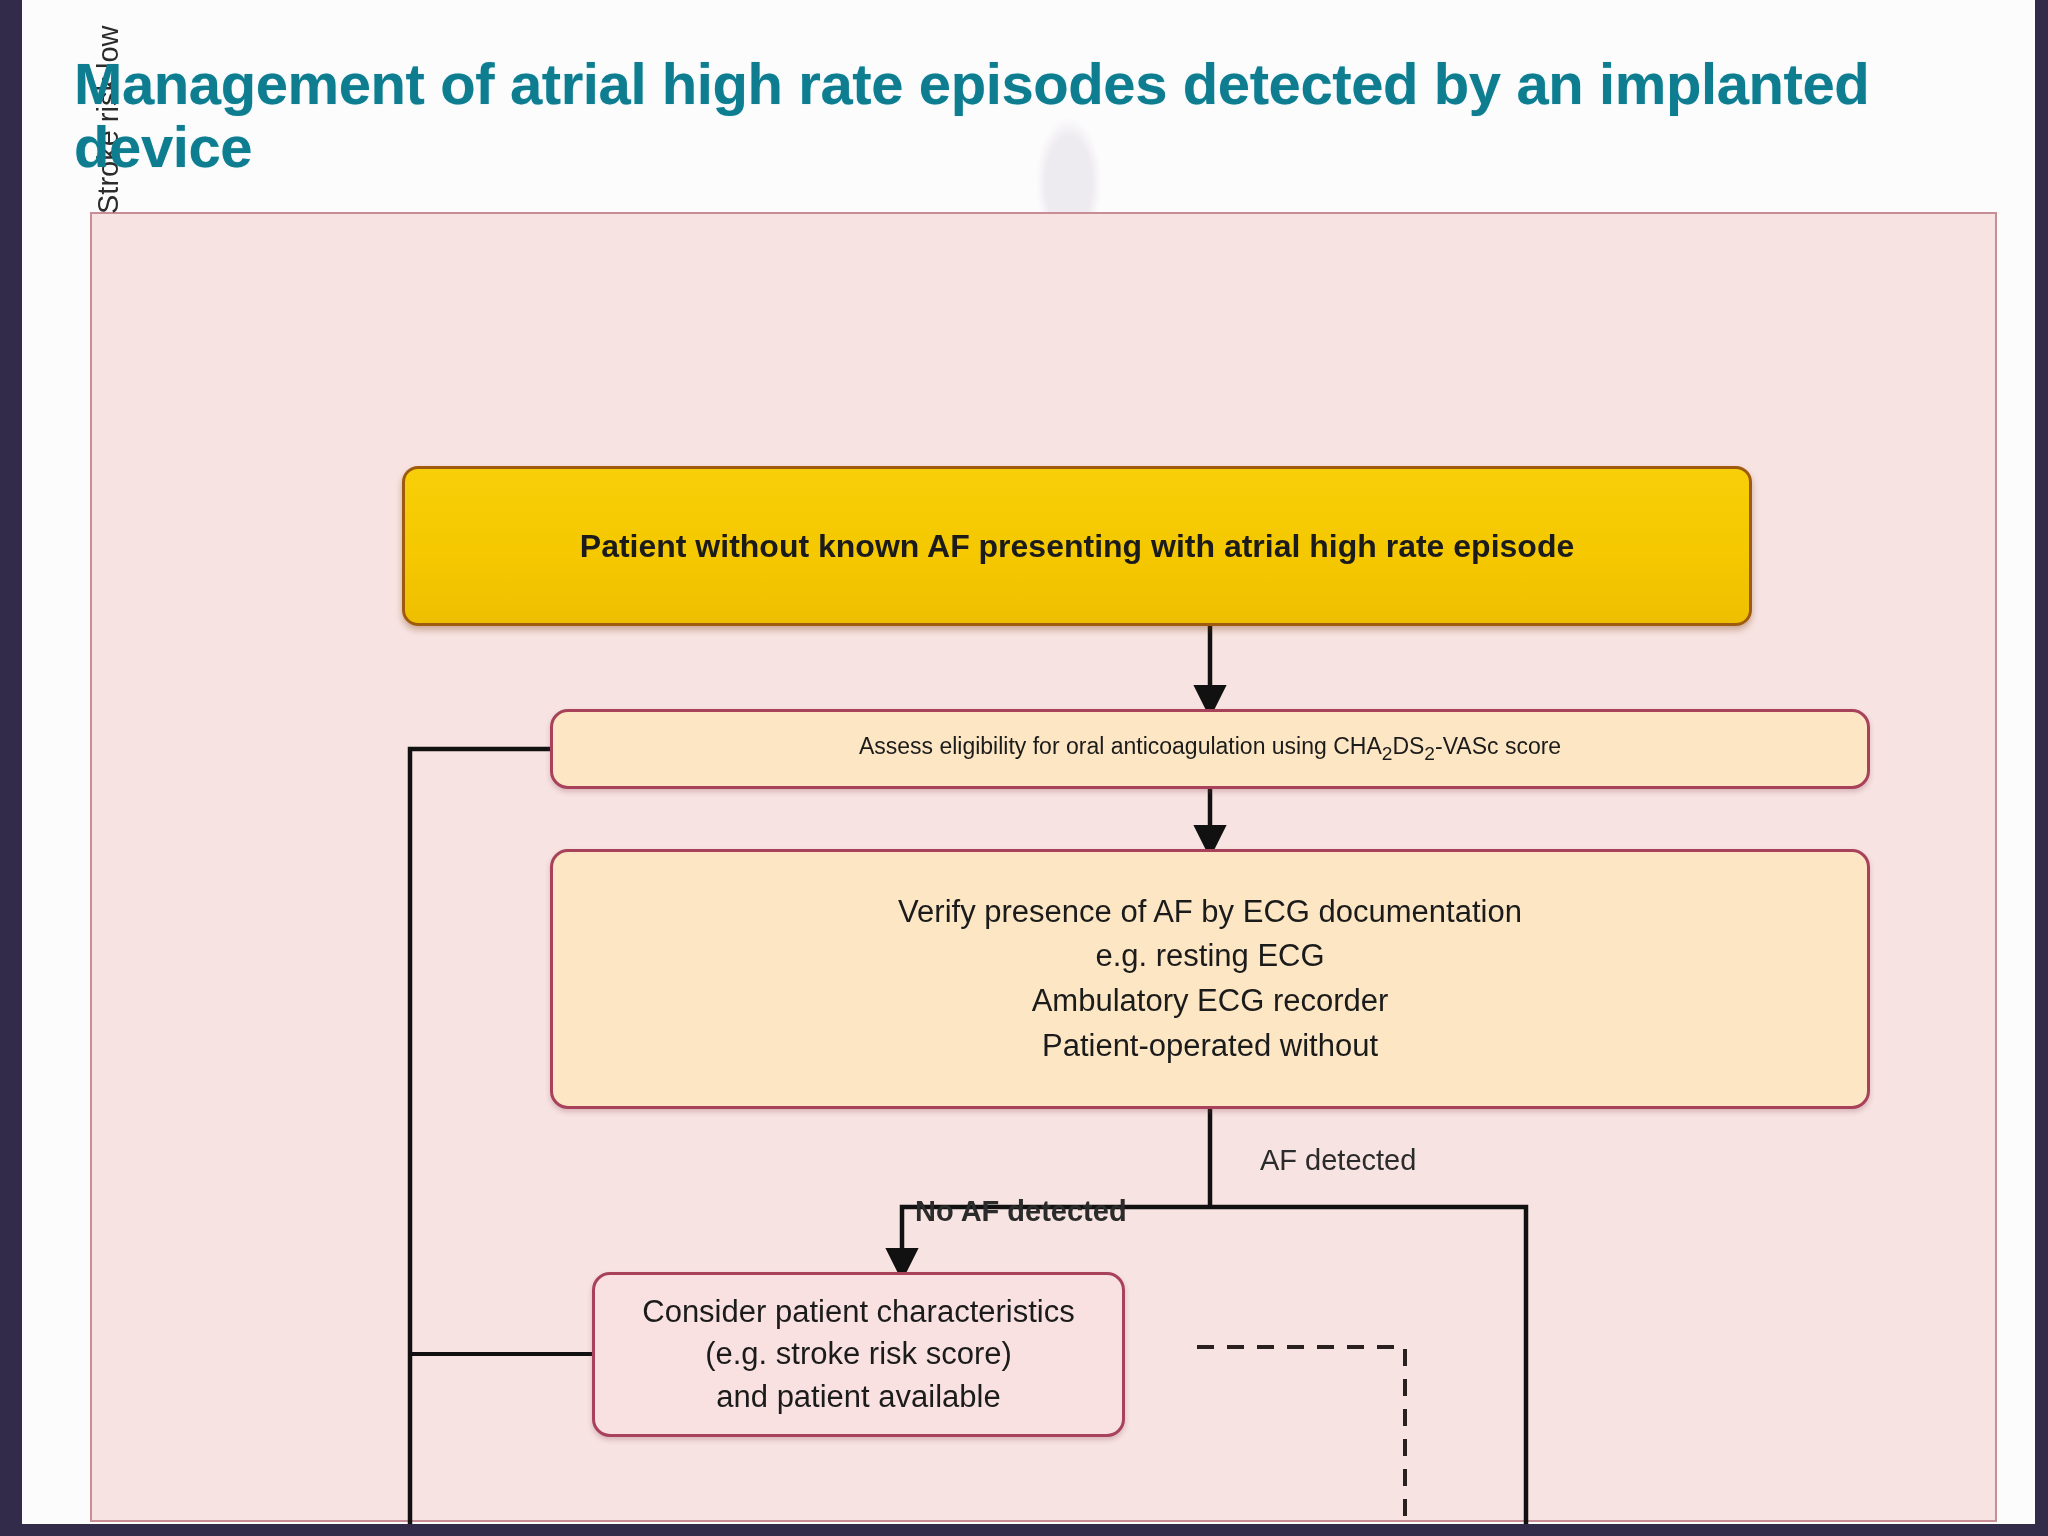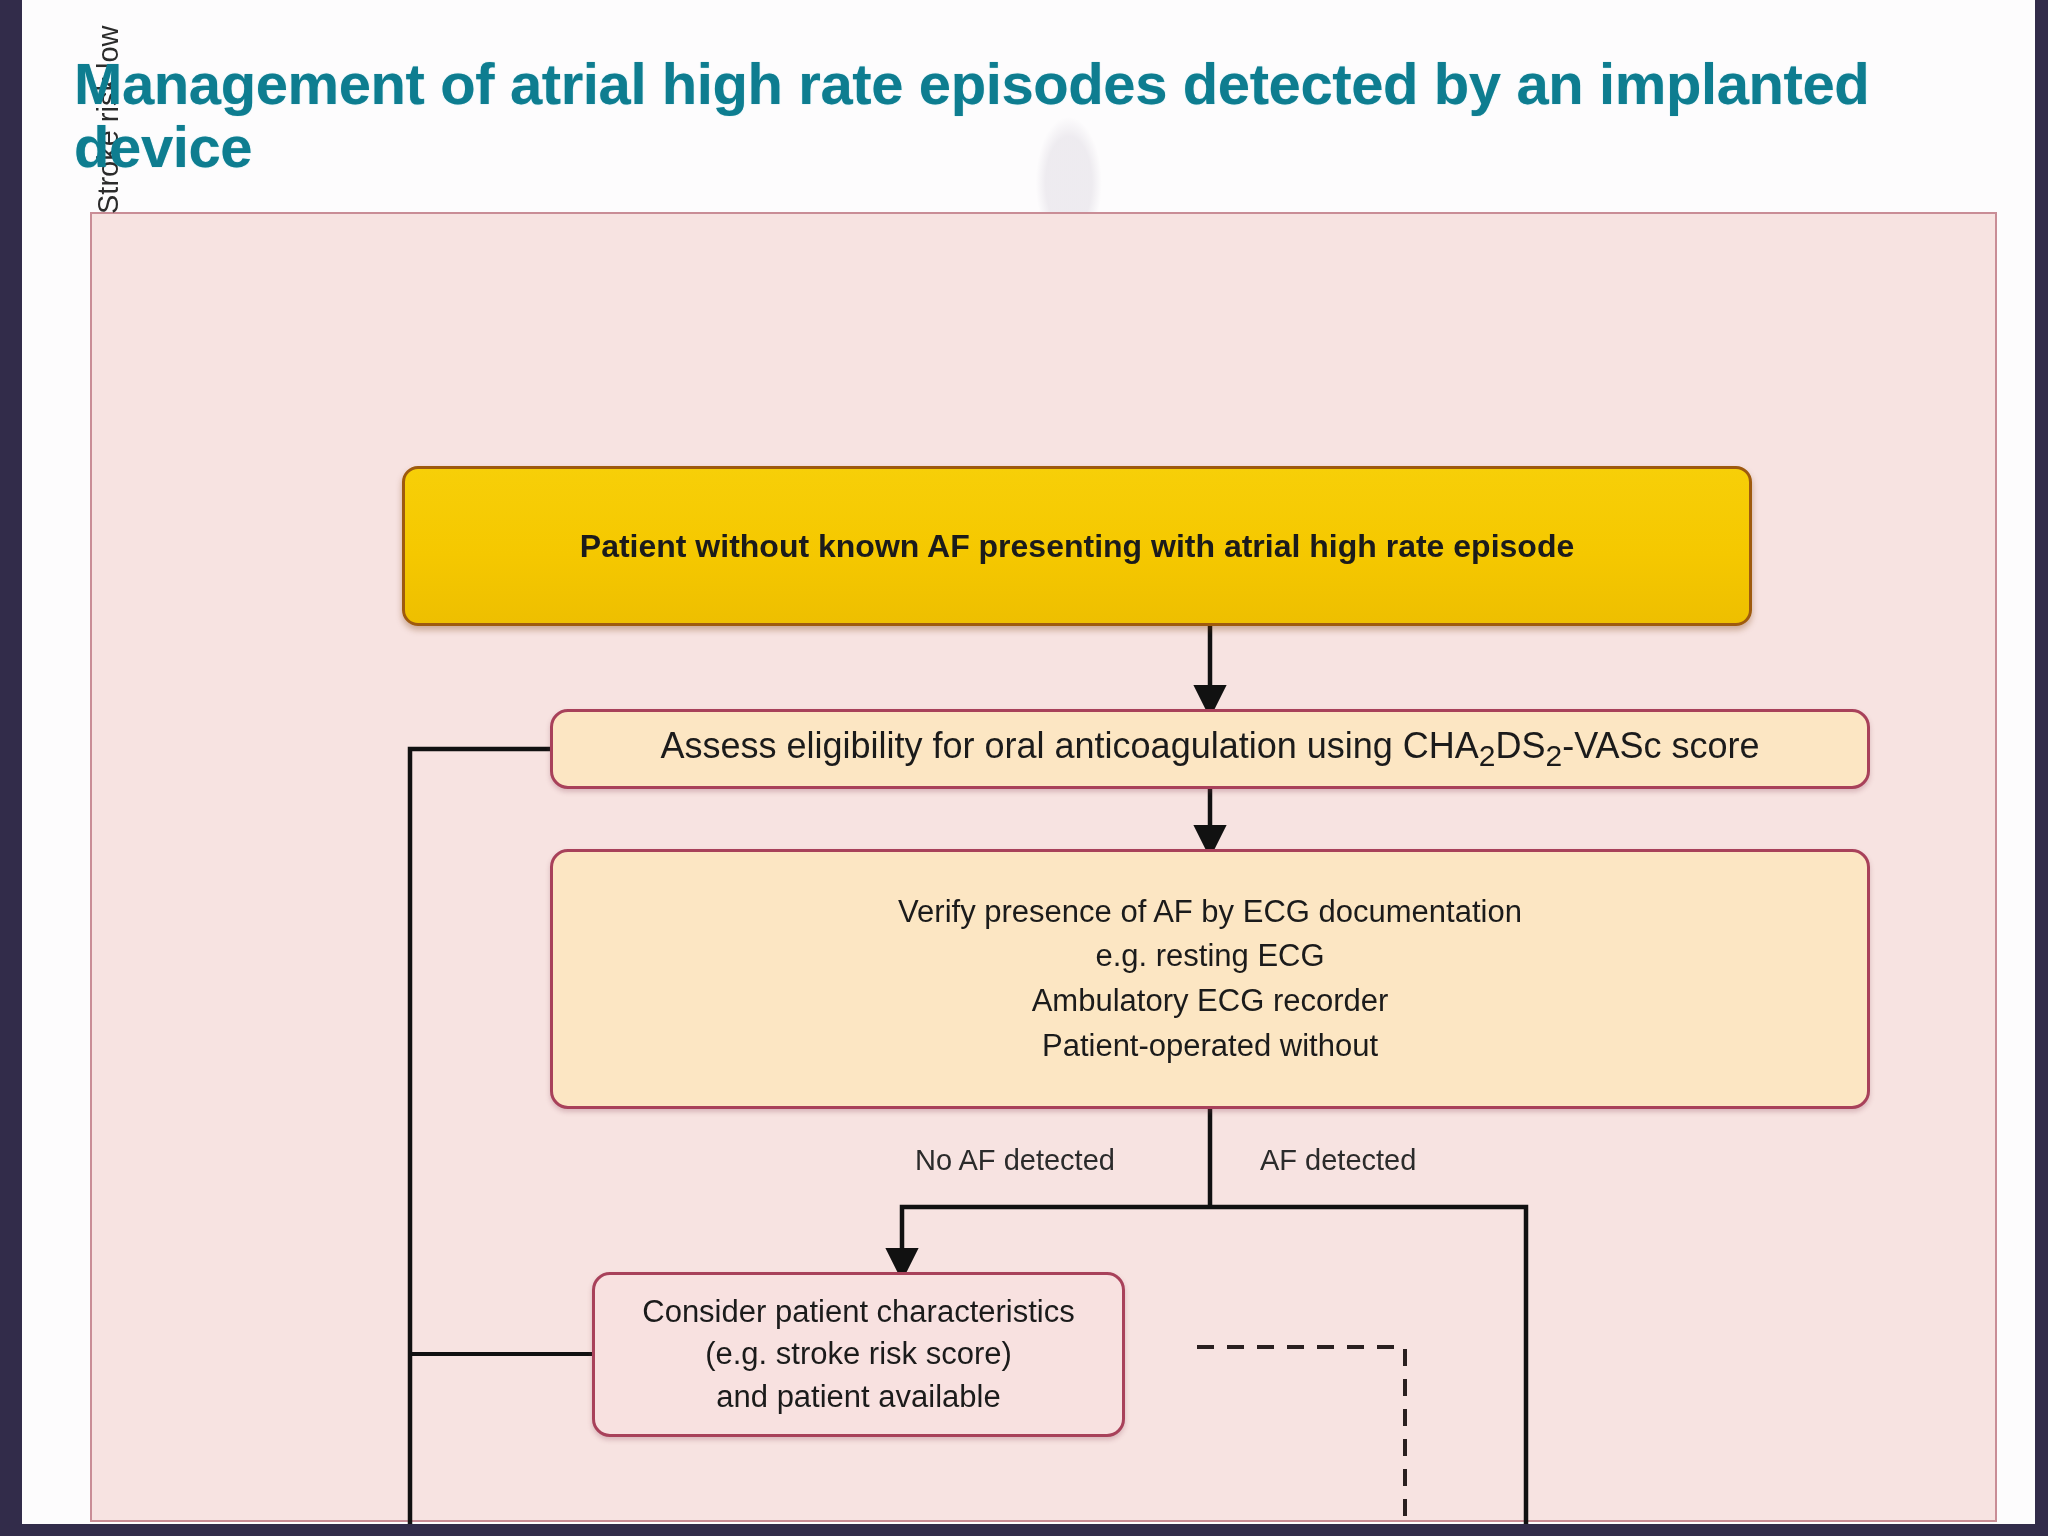--- a/index.html
+++ b/index.html
@@ -68,21 +68,21 @@
 
   
   .cream{
     background:#fce6c3;
     border:3px solid #a8415a;
     border-radius:18px;
     box-shadow:0 3px 5px rgba(140,70,85,.28);
   }
   #box-assess{
     left:458px;top:495px;width:1320px;height:80px;
-    font-size:36px;line-height:1.15;
+    font-size:23px;line-height:1.15;
     padding:0 18px;
   }
   #box-verify{
     left:458px;top:635px;width:1320px;height:260px;
     font-size:31px;line-height:1.44;
     padding:8px 14px;
   }
 
   
   #box-consider{
@@ -93,21 +93,21 @@
     box-shadow:0 3px 5px rgba(140,70,85,.28);
     font-size:31px;line-height:1.36;
   }
 
   
   .elabel{
     position:absolute;
     color:#2b2b2b;font-size:29px;
     white-space:nowrap;z-index:7;
   }
-  #lbl-noaf{left:823px;top:930px;}
+  #lbl-noaf{left:823px;top:981px;font-weight:bold;}
   #lbl-af{left:1168px;top:930px;}
   #lbl-stroke{
     left:205px;top:545px;
     transform:rotate(-90deg);
     transform-origin:left top;
     color:#2b2b2b;font-size:29px;white-space:nowrap;
   }
 
   #wires{position:absolute;left:0;top:0;width:2013px;height:1524px;z-index:5;pointer-events:none;}
 </style>

